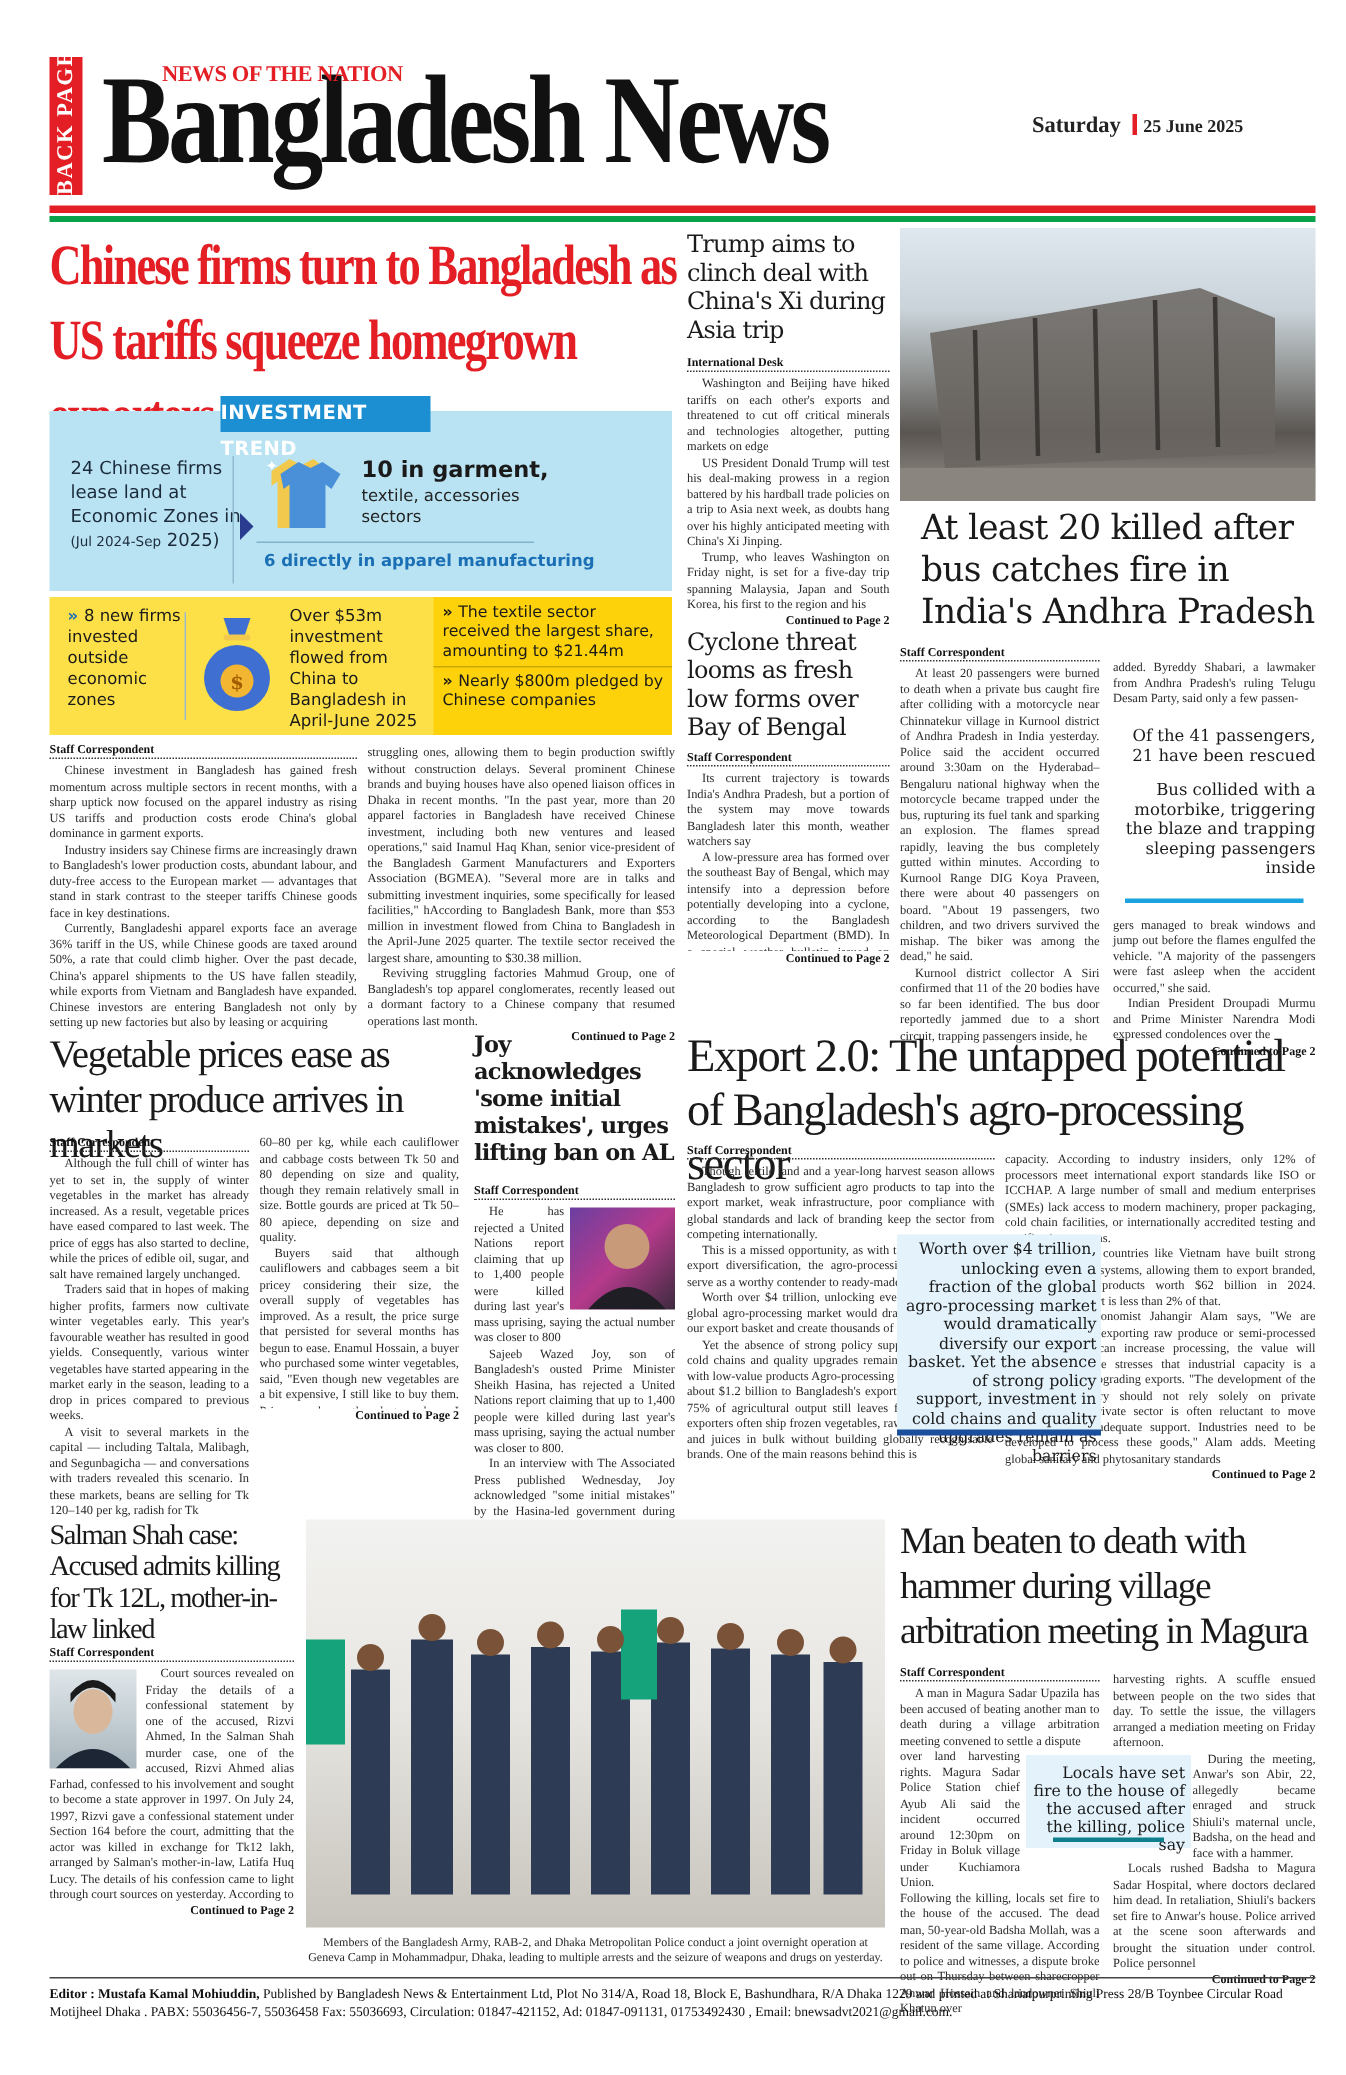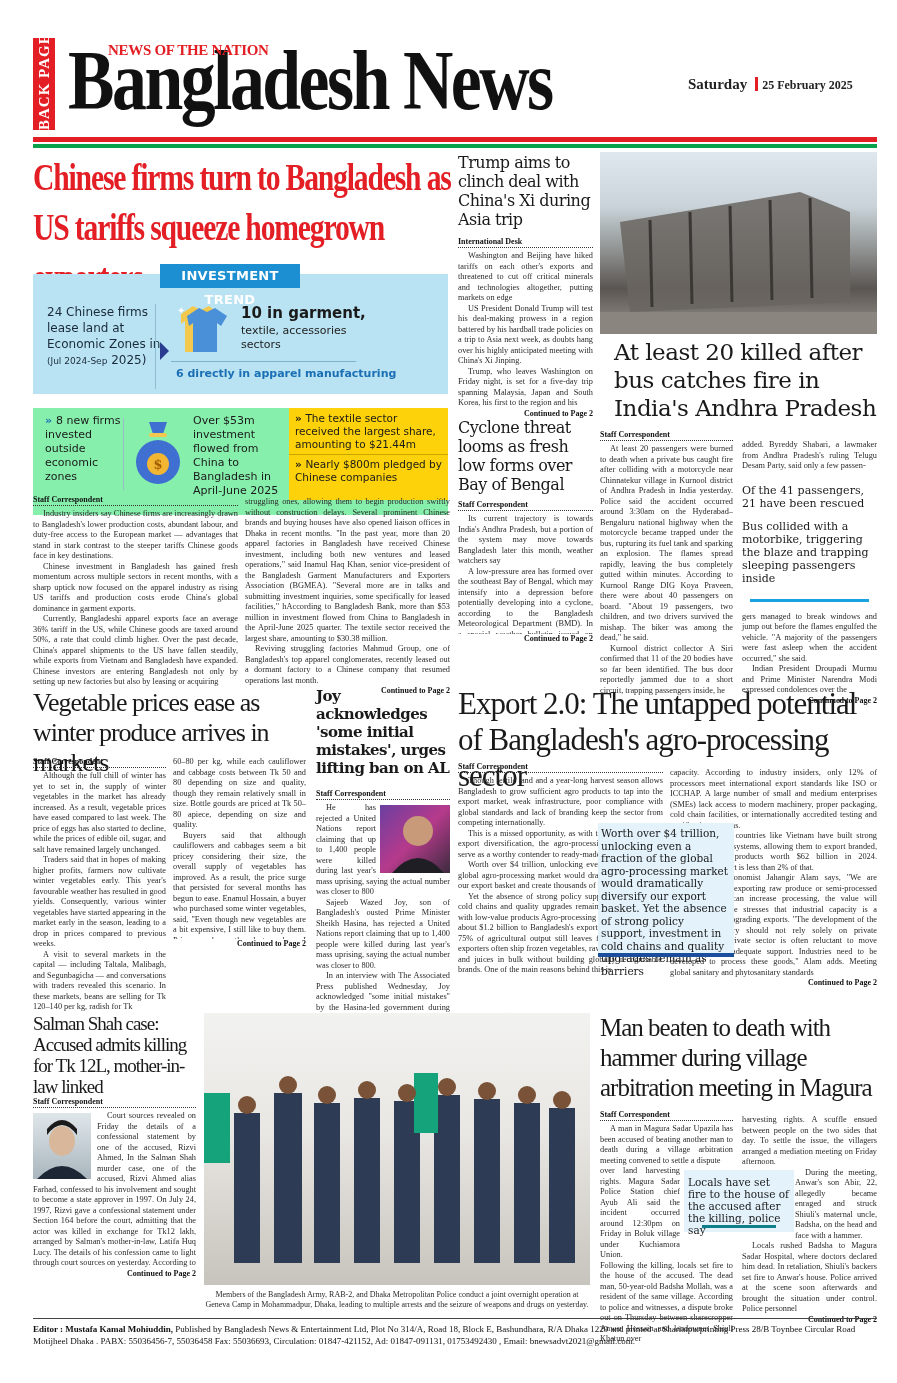--- a/index.html
+++ b/index.html
@@ -10,60 +10,60 @@
 .tagline{left:108px;top:42px;font-family:"Liberation Serif",serif;font-size:15px;color:#e31e24;font-weight:bold;letter-spacing:-0.3px}
 .masthead{left:68px;top:36px;font-family:"Liberation Serif",serif;font-weight:bold;font-size:84px;line-height:90px;color:#111;letter-spacing:-3px;transform:scaleX(0.83);transform-origin:left top;white-space:nowrap}
 .dateline{left:688px;top:76px;font-family:"Liberation Serif",serif;font-size:15px;font-weight:bold;color:#222;white-space:nowrap}
 .dateline .sep{display:inline-block;width:3px;height:14px;background:#e31e24;margin:0 4px 0 8px;vertical-align:-2px}
 .dateline .date{font-size:12px}
 .rule-red{left:33px;top:137px;width:844px;height:5px;background:#e31e24}
 .rule-green{left:33px;top:144px;width:844px;height:4px;background:#0aa14b}
 .lead-head{left:33px;top:152px;width:420px;font-family:"Liberation Serif",serif;font-weight:bold;color:#e31e24;font-size:38px;line-height:50px;letter-spacing:-1.5px;transform:scaleX(0.78);transform-origin:left top;width:540px}
 .infog{left:33px;top:264px;width:415px;height:225px}
 .ig-top{position:absolute;left:0;top:10px;width:415px;height:120px;background:#b9e3f2}
-.ig-title{position:absolute;left:127px;top:0;width:140px;height:24px;background:#1b8fd1;color:#fff;font-family:"DejaVu Sans",sans-serif;font-weight:bold;font-size:13px;text-align:center;line-height:24px;letter-spacing:.3px}
+.ig-title{position:absolute;left:114px;top:0;width:140px;height:24px;background:#1b8fd1;color:#fff;font-family:"DejaVu Sans",sans-serif;font-weight:bold;font-size:13px;line-height:24px;letter-spacing:.3px}
 .ig-left{position:absolute;left:14px;top:40px;width:115px;font-family:"DejaVu Sans",sans-serif;font-size:12px;line-height:16px;color:#1a2a3a;font-weight:500}
 .ig-left small{font-size:9px}
 .ig-arrow{position:absolute;left:127px;top:78px;width:0;height:0;border-top:9px solid transparent;border-bottom:9px solid transparent;border-left:9px solid #2a3c8f}
 .ig-vline{position:absolute;left:122px;top:40px;width:1px;height:85px;background:#8fbcd0}
 .ig-shirt{position:absolute;left:140px;top:38px;width:58px;height:52px}
 .ig-g1{position:absolute;left:208px;top:40px;font-family:"DejaVu Sans",sans-serif;font-size:15px;font-weight:bold;color:#1a1a1a}
 .ig-g2{position:absolute;left:208px;top:60px;font-family:"DejaVu Sans",sans-serif;font-size:11px;line-height:14px;color:#222;width:120px}
 .ig-hline{position:absolute;left:138px;top:97px;width:185px;height:1px;background:#7fb4cc}
 .ig-apparel{position:absolute;left:143px;top:103px;font-family:"DejaVu Sans",sans-serif;font-size:11px;font-weight:bold;color:#1b6fb5}
-.ig-bottom{position:absolute;left:0;top:144px;width:415px;height:107px;background:#86efac}
+.ig-bottom{position:absolute;left:0;top:134px;width:415px;height:92px;background:#fde047}
 .ig-b1{position:absolute;left:12px;top:6px;width:80px;font-family:"DejaVu Sans",sans-serif;font-size:11px;line-height:14px;color:#1a1a1a}
 .ig-vline2{position:absolute;left:90px;top:10px;width:1px;height:72px;background:#9dbccb}
 .ig-bag{position:absolute;left:100px;top:10px;width:50px;height:68px}
 .ig-b2{position:absolute;left:160px;top:6px;width:95px;font-family:"DejaVu Sans",sans-serif;font-size:11px;line-height:14px;color:#1a1a1a}
 .ig-yellow{position:absolute;left:256px;top:0;width:159px;height:92px;background:#fdd20a}
 .ig-y1{position:absolute;left:6px;top:4px;width:150px;font-family:"DejaVu Sans",sans-serif;font-size:10.5px;line-height:13px;color:#1a1a1a}
 .ig-yline{position:absolute;left:0;top:46px;width:159px;height:1px;background:#c9a600}
 .ig-y2{position:absolute;left:6px;top:50px;width:150px;font-family:"DejaVu Sans",sans-serif;font-size:10.5px;line-height:13px;color:#1a1a1a}
 .chev{color:#1b6fb5;font-weight:bold}
 .byline{font-family:"Liberation Serif",serif;font-weight:bold;font-size:8px;color:#111;border-bottom:1px dotted #333;padding-bottom:1px;margin-bottom:3px}
 .body{font-family:"Liberation Serif",serif;font-size:8.3px;line-height:10.5px;color:#2a2a2a;text-align:justify;hyphens:auto}
 .body p{text-indent:10px}
 .cont{font-family:"Liberation Serif",serif;font-weight:bold;font-size:8px;color:#111;text-align:right}
 .head-serif{font-family:"DejaVu Serif",serif;color:#1a1a1a;letter-spacing:-0.5px}
 .head-cond{font-family:"Liberation Serif",serif;color:#1a1a1a;letter-spacing:-1px}
 .photo{background:linear-gradient(160deg,#c8d6de 0%,#9aa9b1 40%,#6c6f70 70%,#b8bcbf 100%);overflow:hidden}
-.pullq{font-family:"DejaVu Serif",serif;color:#1a1a1a;text-align:left}
+.pullq{font-family:"DejaVu Serif",serif;color:#1a1a1a;text-align:right}
 .footer{left:33px;top:1323px;width:844px;font-family:"Liberation Serif",serif;font-size:9px;line-height:12px;color:#111}
 .footer b{font-weight:bold}
 .hr{position:absolute;height:1px;background:#bbb}
 </style>
 </head>
 <body>
 
 <div class="abs backpage">BACK PAGE</div>
 <div class="abs masthead">Bangladesh News</div>
 <div class="abs tagline">NEWS OF THE NATION</div>
 <div class="abs dateline">
-  <span>Saturday</span><span class="sep"></span><span class="date">25 February 2025</span>
+  <span>Saturday</span><span class="sep"></span><span class="date">25 June 2025</span>
 </div>
 <div class="abs rule-red"></div>
 <div class="abs rule-green"></div>
 
 <h1 class="abs lead-head">Chinese firms turn to Bangladesh as US tariffs squeeze homegrown exporters</h1>
 
 <div class="abs infog">
   <div class="ig-top"></div>
   <div class="ig-title">INVESTMENT TREND</div>
   <div class="ig-left">
@@ -96,22 +96,22 @@
       <div class="ig-y1"><span class="chev" style="color:#1a1a1a">» </span><span>The textile sector received the largest share, amounting to $21.44m</span></div>
       <div class="ig-yline"></div>
       <div class="ig-y2"><span class="chev" style="color:#1a1a1a">» </span><span>Nearly $800m pledged by Chinese companies</span></div>
     </div>
   </div>
 </div>
 
 <div class="abs" style="left:33px;top:495px;width:205px">
   <div class="byline">Staff Correspondent</div>
   <div class="body">
+    <p>Chinese investment in Bangladesh has gained fresh momentum across multiple sectors in recent months, with a sharp uptick now focused on the apparel industry as rising US tariffs and production costs erode China's global dominance in garment exports.</p>
     <p>Industry insiders say Chinese firms are increasingly drawn to Bangladesh's lower production costs, abundant labour, and duty-free access to the European market — advantages that stand in stark contrast to the steeper tariffs Chinese goods face in key destinations.</p>
-    <p>Chinese investment in Bangladesh has gained fresh momentum across multiple sectors in recent months, with a sharp uptick now focused on the apparel industry as rising US tariffs and production costs erode China's global dominance in garment exports.</p>
     <p>Currently, Bangladeshi apparel exports face an average 36% tariff in the US, while Chinese goods are taxed around 50%, a rate that could climb higher. Over the past decade, China's apparel shipments to the US have fallen steadily, while exports from Vietnam and Bangladesh have expanded. Chinese investors are entering Bangladesh not only by setting up new factories but also by leasing or acquiring</p>
   </div>
 </div>
 <div class="abs" style="left:245px;top:497px;width:205px">
   <div class="body">
     <p style="text-indent:0">struggling ones, allowing them to begin production swiftly without construction delays. Several prominent Chinese brands and buying houses have also opened liaison offices in Dhaka in recent months. "In the past year, more than 20 apparel factories in Bangladesh have received Chinese investment, including both new ventures and leased operations," said Inamul Haq Khan, senior vice-president of the Bangladesh Garment Manufacturers and Exporters Association (BGMEA). "Several more are in talks and submitting investment inquiries, some specifically for leased facilities," hAccording to Bangladesh Bank, more than $53 million in investment flowed from China to Bangladesh in the April-June 2025 quarter. The textile sector received the largest share, amounting to $30.38 million.</p>
     <p>Reviving struggling factories Mahmud Group, one of Bangladesh's top apparel conglomerates, recently leased out a dormant factory to a Chinese company that resumed operations last month.</p>
   </div>
   <div class="cont">Continued to Page 2</div>
 </div>

